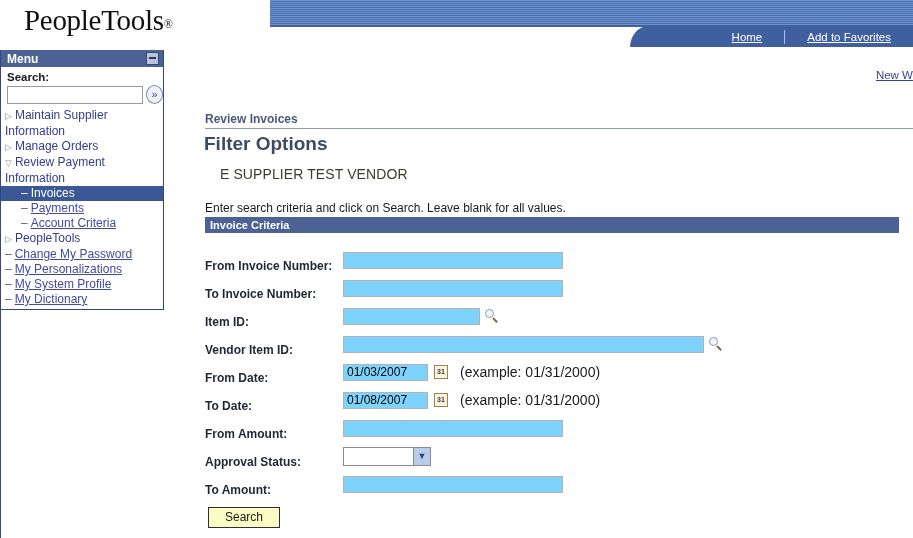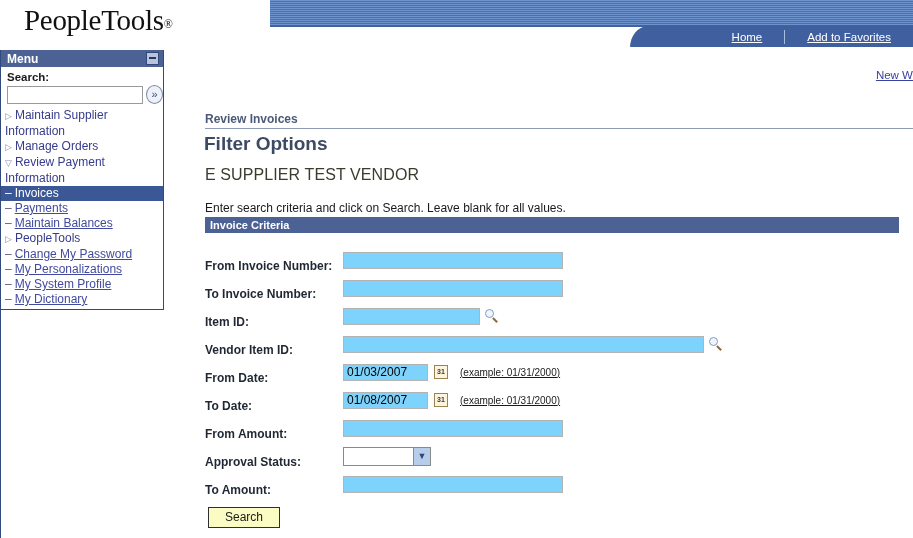--- a/index.html
+++ b/index.html
@@ -204,21 +204,21 @@
   .menu-item.link a {
     color: #414a9e;
     text-decoration: underline;
   }
   .menu-item.selected {
     background: #3c5795;
     color: #ffffff;
     font-weight: normal;
   }
   .menu-item.selected .dash { color: #ffffff; }
-  .sub-indent { padding-left: 4px; }
+  .sub-indent { padding-left: 20px; }
 
   
   .side-rule {
     position: absolute;
     left: 0px; top: 50px;
     width: 1px; height: 488px;
     background: #31497c;
   }
 
   
@@ -256,22 +256,22 @@
   }
   .page-title {
     position: absolute;
     left: 9px; top: 83px;
     font-size: 19px;
     font-weight: bold;
     color: #3d4a63;
   }
   .vendor-name {
     position: absolute;
-    left: 10px; top: 116px;
-    font-size: 16px;
+    left: 25px; top: 116px;
+    font-size: 14px;
     color: #3b3b2e;
     letter-spacing: 0.1px;
   }
   .instruct {
     position: absolute;
     left: 10px; top: 151px;
     font-size: 12px;
     color: #1a1a1a;
   }
   .criteria-bar {
@@ -356,23 +356,22 @@
     font-size: 7px;
     font-weight: bold;
     color: #3a3a3a;
     text-align: center;
     line-height: 12px;
     cursor: pointer;
     flex: 0 0 auto;
   }
   .hint {
     margin-left: 12px;
-    font-size: 10px;
+    font-size: 14px;
     color: #1a1a1a;
-    text-decoration: underline;
   }
   .sel {
     width: 88px;
     height: 19px;
     border: 1px solid #8a8a8a;
     background: #ffffff;
     font-family: "Liberation Sans", sans-serif;
     font-size: 12px;
     box-sizing: border-box;
     appearance: none;
@@ -459,21 +458,21 @@
       <li class="menu-item folder">
         <span class="tri">▽</span><span>Review Payment Information</span>
       </li>
       <li class="menu-item selected sub-indent">
         <span class="dash">–</span><span>Invoices</span>
       </li>
       <li class="menu-item link sub-indent">
         <span class="dash">–</span><a href="#">Payments</a>
       </li>
       <li class="menu-item link sub-indent">
-        <span class="dash">–</span><a href="#">Maintain Balances</a>
+        <span class="dash">–</span><a href="#">Account Criteria</a>
       </li>
       <li class="menu-item folder">
         <span class="tri">▷</span><span>PeopleTools</span>
       </li>
       <li class="menu-item link">
         <span class="dash">–</span><a href="#">Change My Password</a>
       </li>
       <li class="menu-item link">
         <span class="dash">–</span><a href="#">My Personalizations</a>
       </li>

